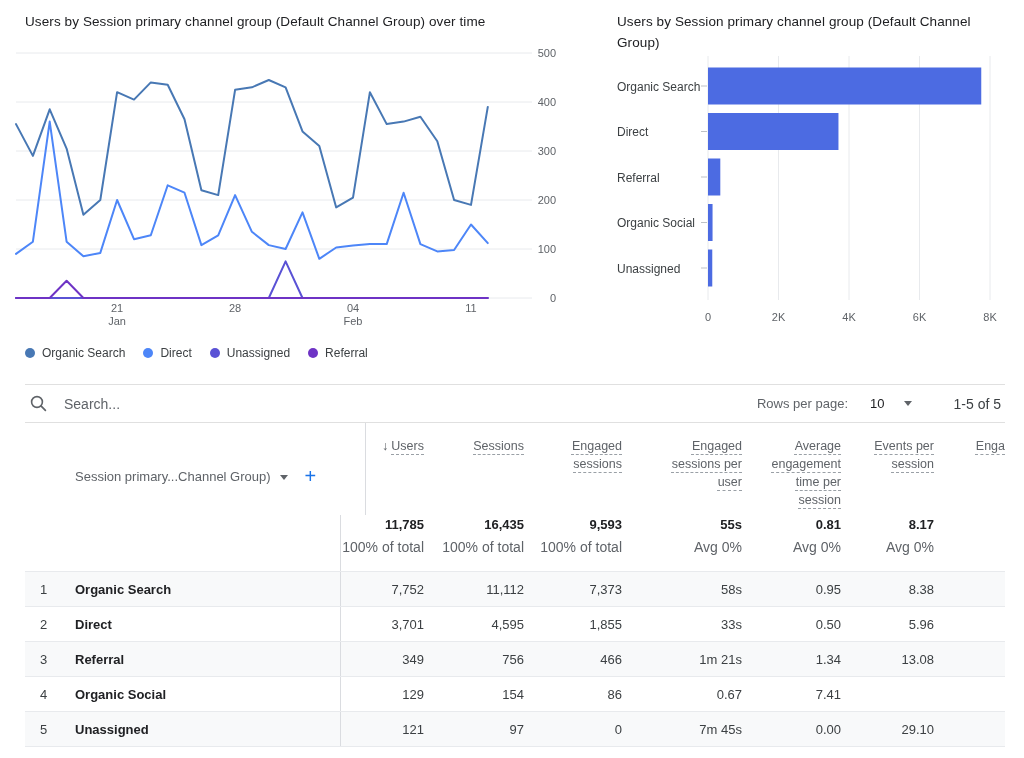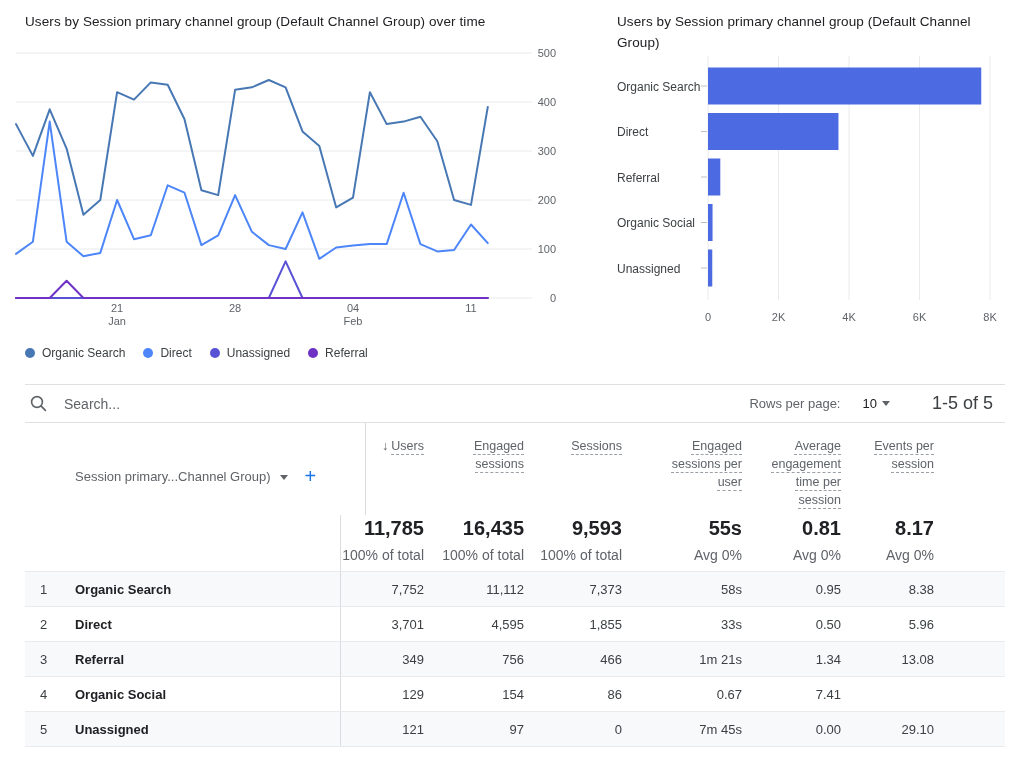--- a/index.html
+++ b/index.html
@@ -22,39 +22,39 @@
   .legend-dot { width:10px; height:10px; border-radius:50%; flex:0 0 auto; }
 
   
   #table-card { position:absolute; left:25px; top:384px; width:980px; border-top:1px solid #e0e0e0; }
   #search-row { display:flex; align-items:center; height:38px; border-bottom:1px solid #e0e0e0; padding-left:4px; }
   #search-icon { display:flex; align-items:center; margin-right:16px; }
   #search-input { border:none; outline:none; font-size:14px; color:#202124; width:320px; font-family:inherit; }
   #search-input::placeholder { color:#5f6368; opacity:1; }
   #pager { margin-left:auto; display:flex; align-items:center; }
   #rpp-label { font-size:13px; color:#5f6368; }
-  #rpp-control { display:flex; align-items:center; gap:5px; margin-left:22px; cursor:pointer; }
+  #rpp-control { display:flex; align-items:center; gap:19px; margin-left:22px; cursor:pointer; }
   #rpp-value { font-size:13px; color:#202124; }
   .caret-down { width:0; height:0; border-left:4px solid transparent; border-right:4px solid transparent; border-top:5px solid #5f6368; }
-  #range-label { font-size:18px; color:#3c4043; margin-left:42px; margin-right:12px; }
+  #range-label { font-size:14px; color:#3c4043; margin-left:42px; margin-right:4px; }
 
   .tgrid { display:grid; grid-template-columns:50px 265px 84px 100px 98px 120px 99px 93px 71px; }
   .col-divider { border-left:1px solid #dadce0; }
 
   #thead { min-height:92px; }
   #h-dim { grid-column:1 / 3; padding:14px 0 0 50px; display:flex; align-items:center; gap:9px; color:#5f6368; font-size:13px; }
   #h-dim .caret-down { border-top-color:#5f6368; margin-top:2px; }
   #add-btn { color:#1a73e8; font-size:20px; font-weight:400; line-height:16px; margin-left:8px; cursor:pointer; }
   .h-metric { padding:14px 0 0 0; text-align:right; font-size:12.5px; color:#5f6368; line-height:1.45;margin-left:25px; }
   .h-label { text-decoration-line:underline; text-decoration-style:dashed; text-decoration-color:#9aa0a6; text-decoration-thickness:1px; text-underline-offset:4px; }
   .sort-arrow { margin-right:3px; text-decoration:none; color:#5f6368; }
 
   #totals { min-height:56px; }
   .t-cell { text-align:right; padding-top:2px; }
-  .t-value { font-size:20px; font-weight:bold; color:#202124; }
+  .t-value { font-size:13px; font-weight:bold; color:#202124; }
   .t-sub { font-size:14px; color:#5f6368; margin-top:7px; }
 
   .trow { border-top:1px solid #e8eaed; height:35px; align-items:center; }
   #table-rows .trow:nth-child(odd) { background:#f8f9fa; }
   #table-card { border-bottom-color:#e8eaed; }
   #table-rows { border-bottom:1px solid #e8eaed; }
   .c-num { font-size:13px; color:#3c4043; padding-left:15px; }
   .c-dim { font-size:13px; color:#202124; font-weight:bold; }
   .c-val { font-size:13px; color:#3c4043; text-align:right; align-self:stretch; display:flex; align-items:center; justify-content:flex-end; }
 </style>
@@ -156,25 +156,26 @@
       </div>
     </div>
 
     <div id="thead" class="tgrid">
       <div id="h-dim">
         <span>Session primary...Channel Group)</span>
         <span class="caret-down"></span>
         <span id="add-btn">+</span>
       </div>
       <div class="h-metric col-divider"><span class="sort-arrow">↓</span><span class="h-label">Users</span></div>
+      <div class="h-metric"><span class="h-label">Sessions</span></div>
       <div class="h-metric"><span class="h-label">Engaged sessions</span></div>
-      <div class="h-metric"><span class="h-label">Sessions</span></div>
       <div class="h-metric"><span class="h-label">Engaged sessions per user</span></div>
       <div class="h-metric"><span class="h-label">Average engagement time per session</span></div>
       <div class="h-metric"><span class="h-label">Events per session</span></div>
+      <div class="h-metric"><span class="h-label">Enga</span></div>
     </div>
 
     <div id="totals" class="tgrid">
         <div style="grid-column: 1 / 3;"></div>
         <div class="t-cell col-divider">
           <div class="t-value">11,785</div>
           <div class="t-sub">100% of total</div>
         </div>
         <div class="t-cell">
           <div class="t-value">16,435</div>

